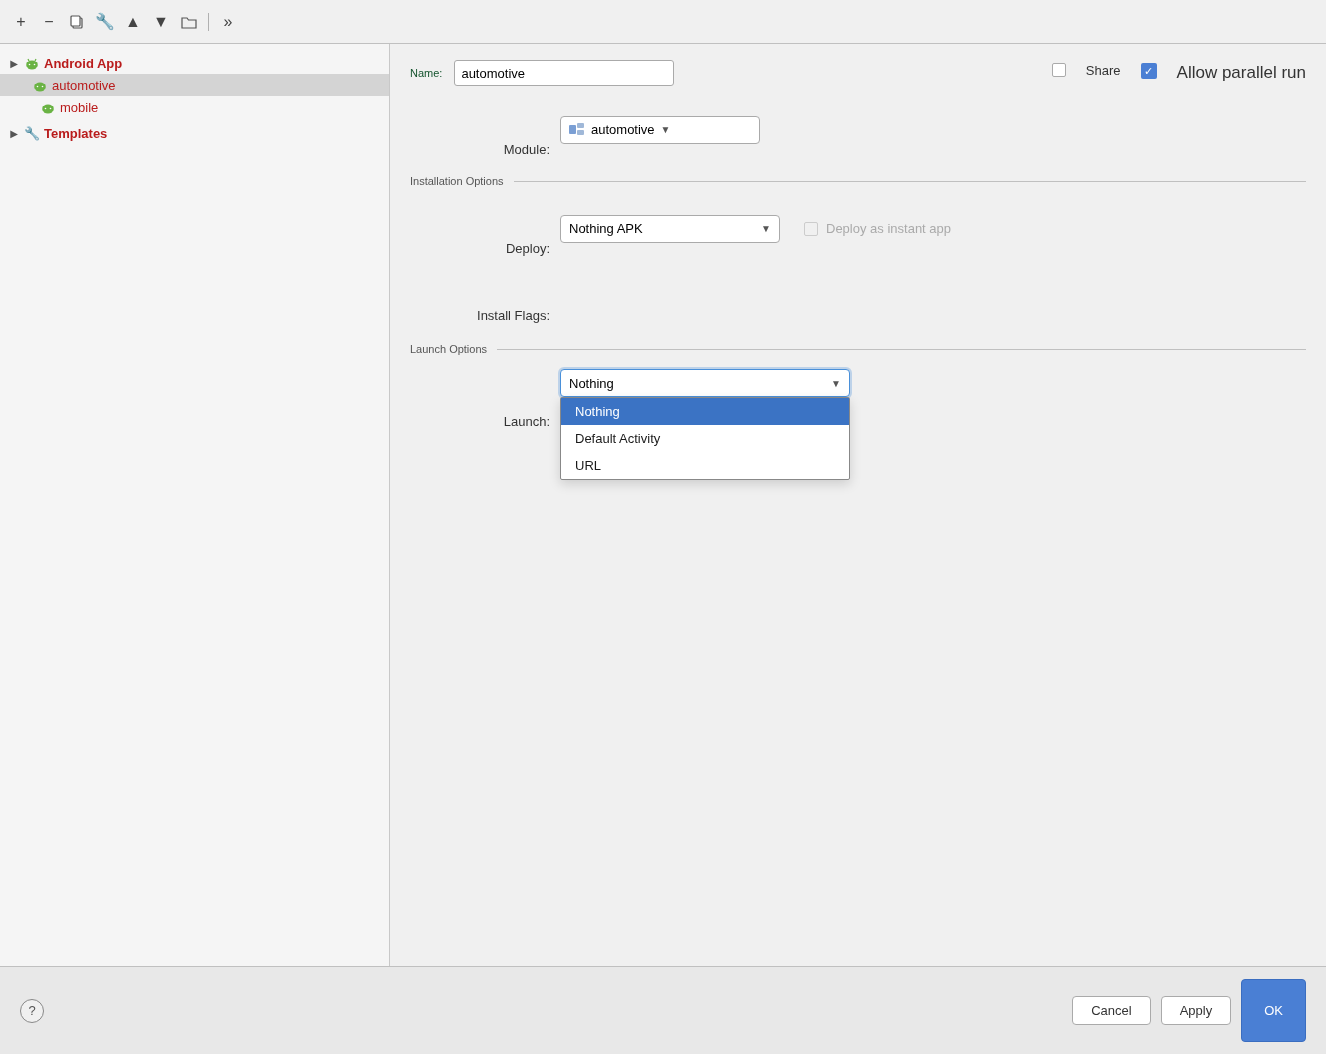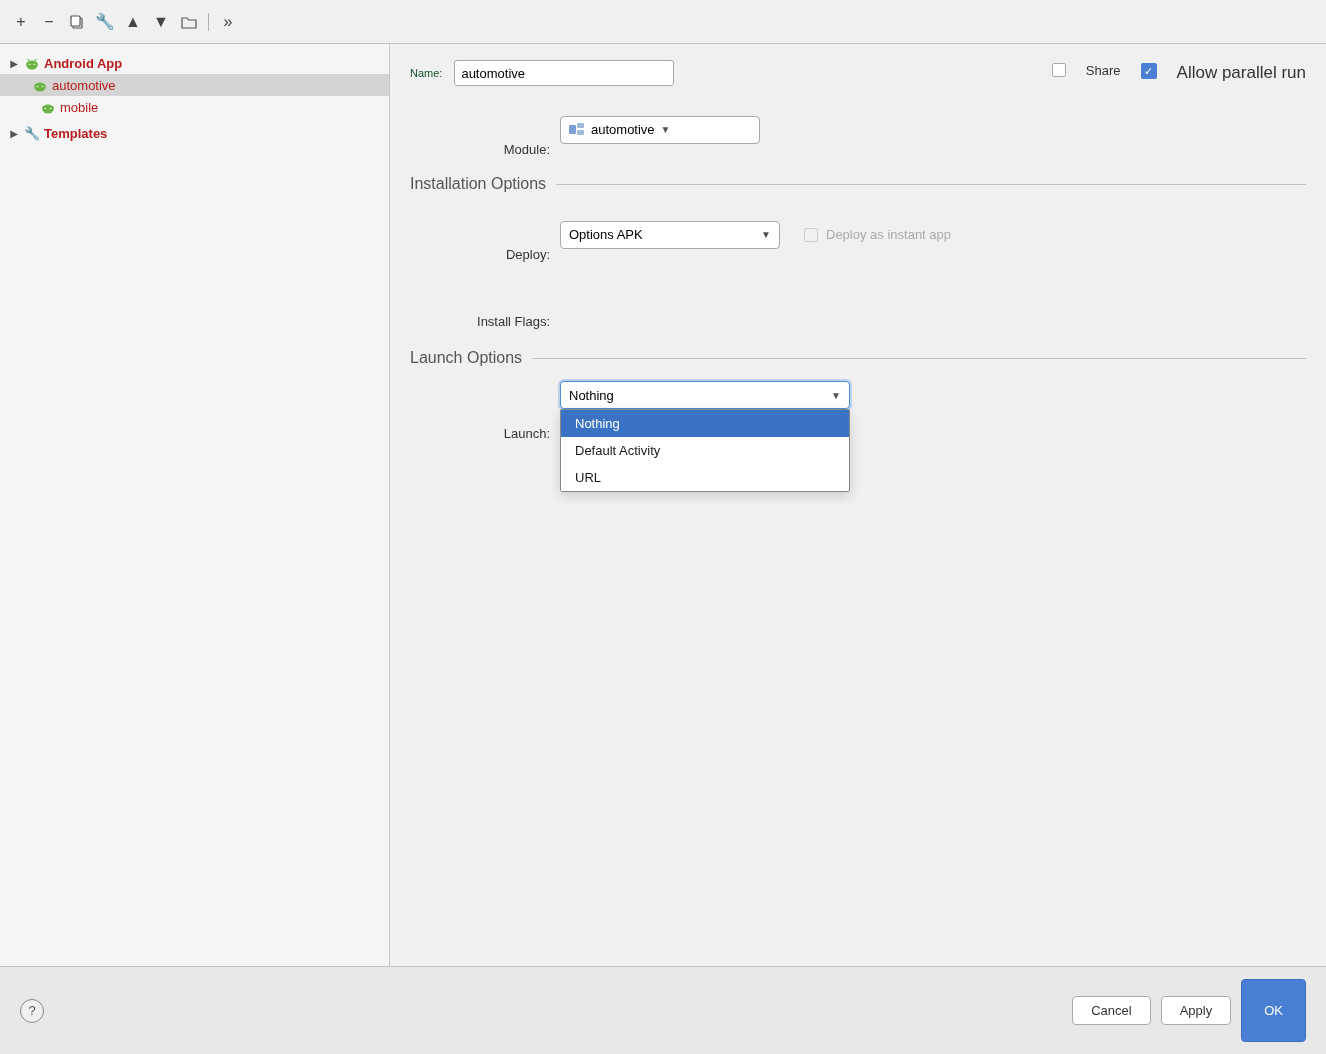--- a/index.html
+++ b/index.html
@@ -158,21 +158,21 @@
 
     
     .form-section { margin-bottom: 20px; }
     .section-title-row {
       display: flex;
       align-items: center;
       gap: 10px;
       margin-bottom: 14px;
     }
     .section-title {
-      font-size: 16px;
+      font-size: 11px;
       color: #555;
       white-space: nowrap;
     }
     .section-line {
       flex: 1;
       height: 1px;
       background: #c0c0c0;
     }
 
     .form-row {
@@ -449,21 +449,21 @@
 
     <div class="form-section">
       <div class="section-title-row">
         <span class="section-title">Installation Options</span>
         <div class="section-line"></div>
       </div>
 
       <div class="form-row">
         <span class="form-label">Deploy:</span>
         <div class="dropdown-select">
-          <span>Options APK</span>
+          <span>Nothing APK</span>
           <span class="dropdown-arrow">▼</span>
         </div>
         <div class="instant-app-row">
           <div class="instant-checkbox"></div>
           <span class="instant-label">Deploy as instant app</span>
         </div>
       </div>
 
       <div class="form-row">
         <span class="form-label">Install Flags:</span>

